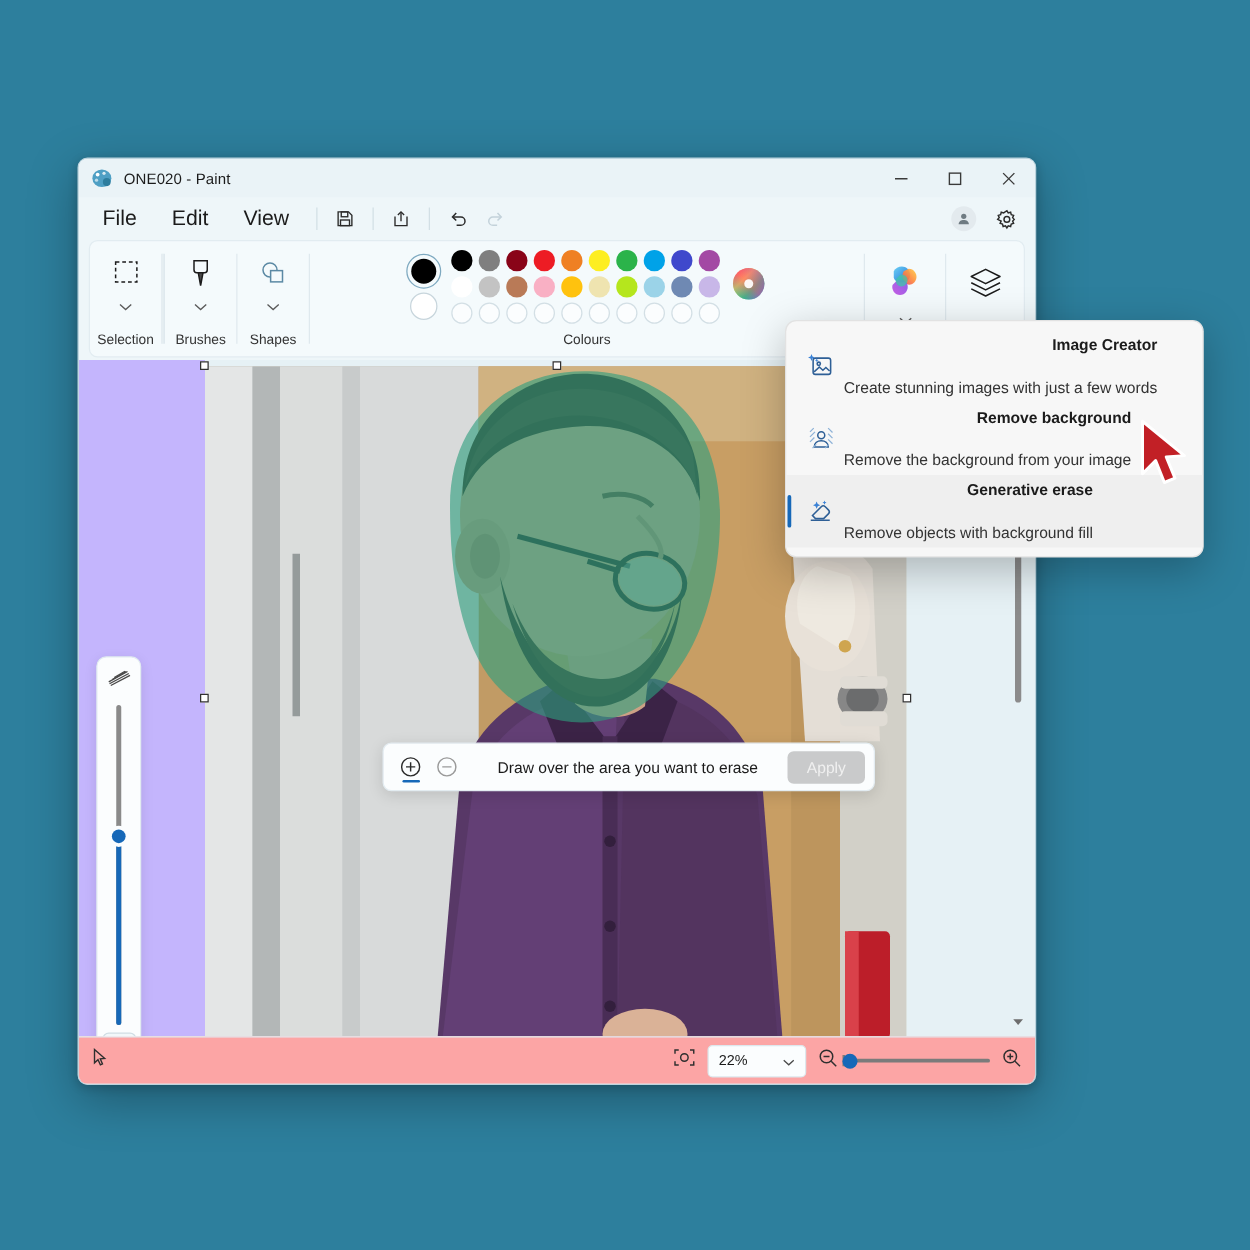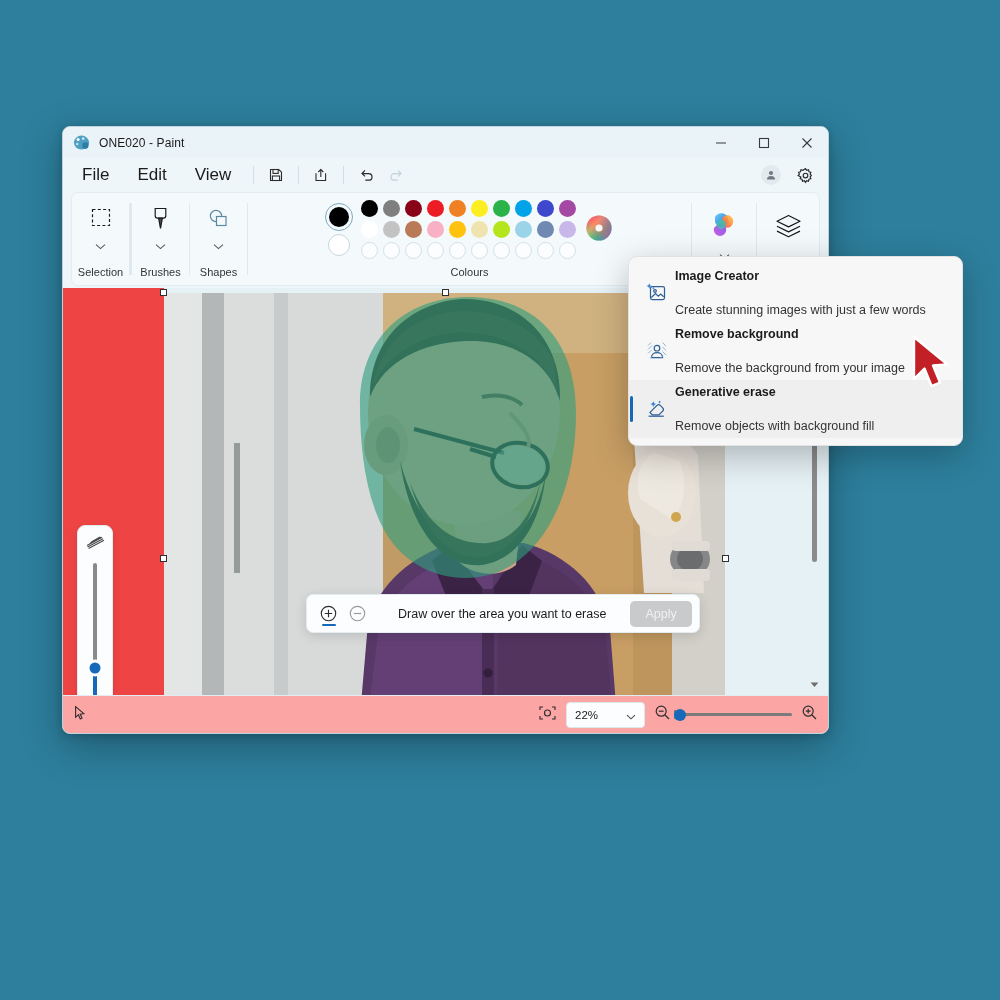--- a/index.html
+++ b/index.html
@@ -8,21 +8,21 @@
     width: 1000px; height: 1000px;
     overflow: hidden;
     font-family: "Liberation Sans", sans-serif;
   }
   body { background: #2d7f9d; position: relative; }
 
   
   #paint-window {
     position: absolute;
     left: 62px; top: 126px;
-    width: 767px; height: 608px;
+    width: 767px; height: 742px;
     background: #eef6f9;
     border-radius: 8px;
     border: 1px solid #bcd4de;
     box-shadow: 0 12px 40px rgba(0,0,0,0.30), 0 2px 8px rgba(0,0,0,0.18);
     overflow: hidden;
   }
 
   
   .titlebar {
     height: 31px; background: #eaf3f7;
@@ -93,21 +93,21 @@
   .sw.empty { background: #fbfdfe; border: 1px solid #d3dfe5; }
   .colours-label { font-size: 11px; color: #343434; margin-top: auto; margin-bottom: 7px; }
 
   .copilot-group { width: 64px; display: flex; flex-direction: column; align-items: center; padding-top: 14px; }
   .layers-group { width: 62px; display: flex; flex-direction: column; align-items: center; padding-top: 20px; }
 
   
   .canvas-area {
     position: absolute;
     left: 0; top: 161px; right: 0; bottom: 38px;
-    background: #ef4444;
+    background: #c4b5fd;
     overflow: hidden;
   }
   .canvas-surface {
     position: absolute;
     left: 101px; top: 0px;
     width: 711px; height: 543px;
     background: #e6f1f5;
   }
   #photo {
     position: absolute;
@@ -246,21 +246,21 @@
     display: flex; align-items: center;
     height: 58px; padding: 0 14px 0 10px;
     position: relative;
   }
   .menu-entry.selected { background: #efefef; }
   .menu-entry.selected::before {
     content: ""; position: absolute; left: 1px; top: 16px;
     width: 3px; height: 26px; border-radius: 2px; background: #1668b8;
   }
   .menu-icon { width: 36px; display: flex; align-items: center; justify-content: center; flex: 0 0 36px; }
-  .menu-texts { display: flex; flex-direction: column; gap: 20px; }
+  .menu-texts { display: flex; flex-direction: column; gap: 20px; text-align: right; }
   .menu-title { font-size: 12.5px; font-weight: bold; color: #1b1b1b; }
   .menu-sub { font-size: 12.5px; color: #333333; }
 
   
   #red-cursor { position: absolute; left: 910px; top: 334px; z-index: 80; }
 </style>
 </head>
 <body>
 
 <div id="paint-window">

